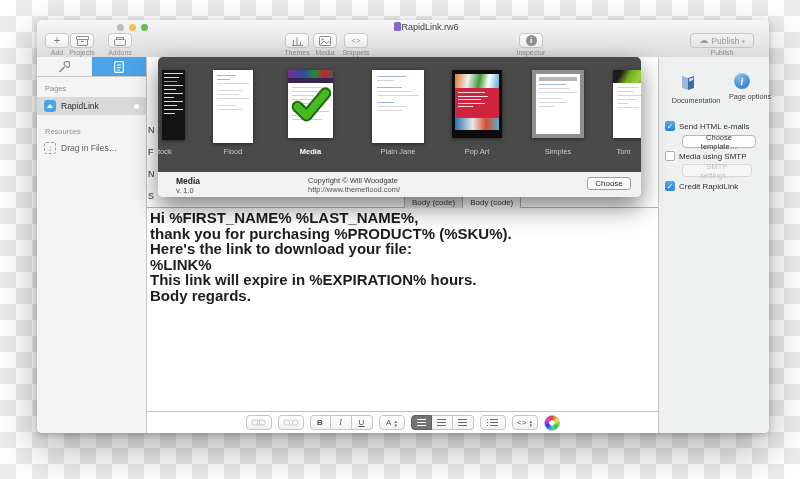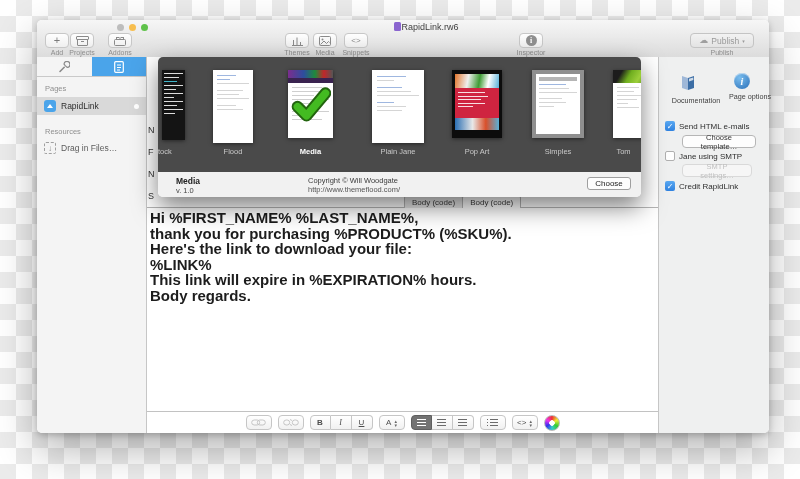--- a/index.html
+++ b/index.html
@@ -338,21 +338,21 @@
       <span class="ilabel">Page options</span>
     </div>
 
     <div class="crow" style="top:64px;">
       <span class="cb on">✓</span>
       <span>Send HTML e-mails</span>
     </div>
     <button class="ibtn" style="top:78px;width:74px;">Choose template…</button>
     <div class="crow" style="top:94px;">
       <span class="cb off"></span>
-      <span>Jane using SMTP</span>
+      <span>Media using SMTP</span>
     </div>
     <button class="ibtn disabled" style="top:107px;width:70px;">SMTP settings…</button>
     <div class="crow" style="top:124px;">
       <span class="cb on">✓</span>
       <span>Credit RapidLink</span>
     </div>
   </div>
 
   <div class="overlay">
     <div class="ov-dark">

